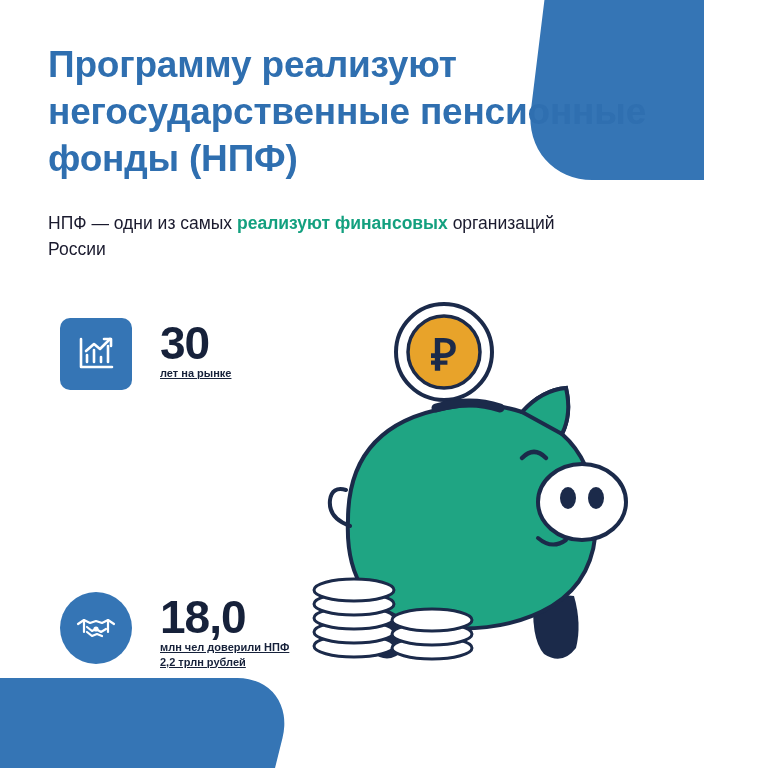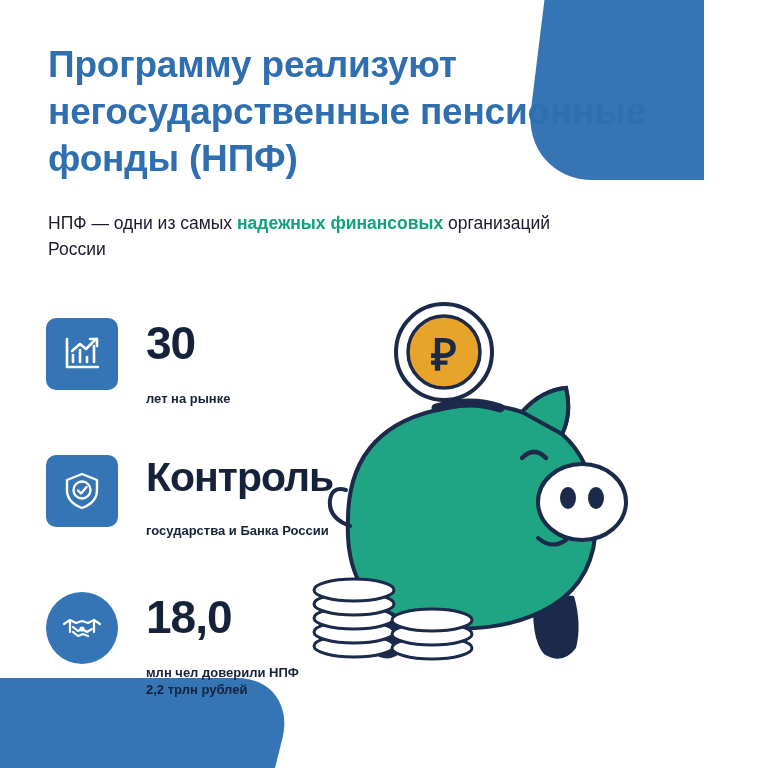--- a/index.html
+++ b/index.html
@@ -66,21 +66,21 @@
     color: #1a1a2e;
   }
   .subhead .accent {
     color: #13a07f;
     font-weight: bold;
   }
 
   
   .stat {
     position: absolute;
-    left: 46px;
+    left: 60px;
     display: flex;
     align-items: flex-start;
     justify-content: center;
   }
   .stat-1 { top: 318px; }
   .stat-2 { top: 455px; }
   .stat-3 { top: 592px; }
 
   .badge {
     width: 72px;
@@ -103,26 +103,27 @@
     font-size: 46px;
     font-weight: bold;
     color: #16213a;
     line-height: 1.0;
     letter-spacing: -1px;
   }
   .stat-value.word {
     font-size: 41px;
   }
   .stat-caption {
-    margin-top: 24px;
-    font-size: 13px;
+    margin-top: 0;
+    font-size: 11px;
     font-weight: bold;
     color: #16213a;
     line-height: 1.32;
     white-space: pre-line;
+    text-decoration: underline;
   }
 
   
   .illustration {
     position: absolute;
     right: 18px;
     top: 290px;
     width: 400px;
     height: 420px;
   }
@@ -132,21 +133,21 @@
 <body>
 
 <div class="poster">
 
   <div class="corner-top-right"></div>
   <div class="corner-bottom-left"></div>
 
   <div class="headline">Программу реализуют негосударственные пенсионные фонды (НПФ)</div>
 
   <div class="subhead">
-    <span>НПФ — одни из самых </span><span class="accent">надежных финансовых</span><span> организаций России</span>
+    <span>НПФ — одни из самых </span><span class="accent">реализуют финансовых</span><span> организаций России</span>
   </div>
 
   <div class="stat stat-1">
     <div class="badge square">
       <svg width="44" height="44" viewBox="0 0 44 44" aria-hidden="true">
         <g fill="none" stroke="#ffffff" stroke-width="2.6" stroke-linecap="round" stroke-linejoin="round">
           <path d="M7 7 V35 H38"></path>
           <path d="M13 30 V23"></path>
           <path d="M20 30 V18"></path>
           <path d="M27 30 V25"></path>
@@ -155,35 +156,20 @@
           <path d="M30 7 H37 V14"></path>
         </g>
       </svg>
     </div>
     <div class="stat-text">
       <div class="stat-value">30</div>
       <div class="stat-caption">лет на рынке</div>
     </div>
   </div>
 
-  <div class="stat stat-2">
-    <div class="badge square">
-      <svg width="44" height="44" viewBox="0 0 44 44" aria-hidden="true">
-        <g fill="none" stroke="#ffffff" stroke-width="2.4" stroke-linecap="round" stroke-linejoin="round">
-          <path d="M22 5 L37 11 V21 C37 30 30 36 22 39 C14 36 7 30 7 21 V11 Z"></path>
-          <circle cx="22" cy="21" r="8.5"></circle>
-          <path d="M18 21.5 L21 24.5 L26.5 18"></path>
-        </g>
-      </svg>
-    </div>
-    <div class="stat-text">
-      <div class="stat-value word">Контроль</div>
-      <div class="stat-caption">государства и Банка России</div>
-    </div>
-  </div>
 
   <div class="stat stat-3">
     <div class="badge">
       <svg width="46" height="46" viewBox="0 0 46 46" aria-hidden="true">
         <g fill="none" stroke="#ffffff" stroke-width="2.2" stroke-linecap="round" stroke-linejoin="round">
           <path d="M5 19 L11 15 L17 18 L23 16 L29 18 L35 15 L41 19"></path>
           <path d="M11 15 L11 27 M35 15 L35 27"></path>
           <path d="M14 22 L19 26 L23 24 L28 27 L33 24"></path>
           <path d="M14 27 L19 31 L24 29 L29 31"></path>
           <circle cx="23" cy="24" r="2.6" fill="#ffffff" stroke="none"></circle>

